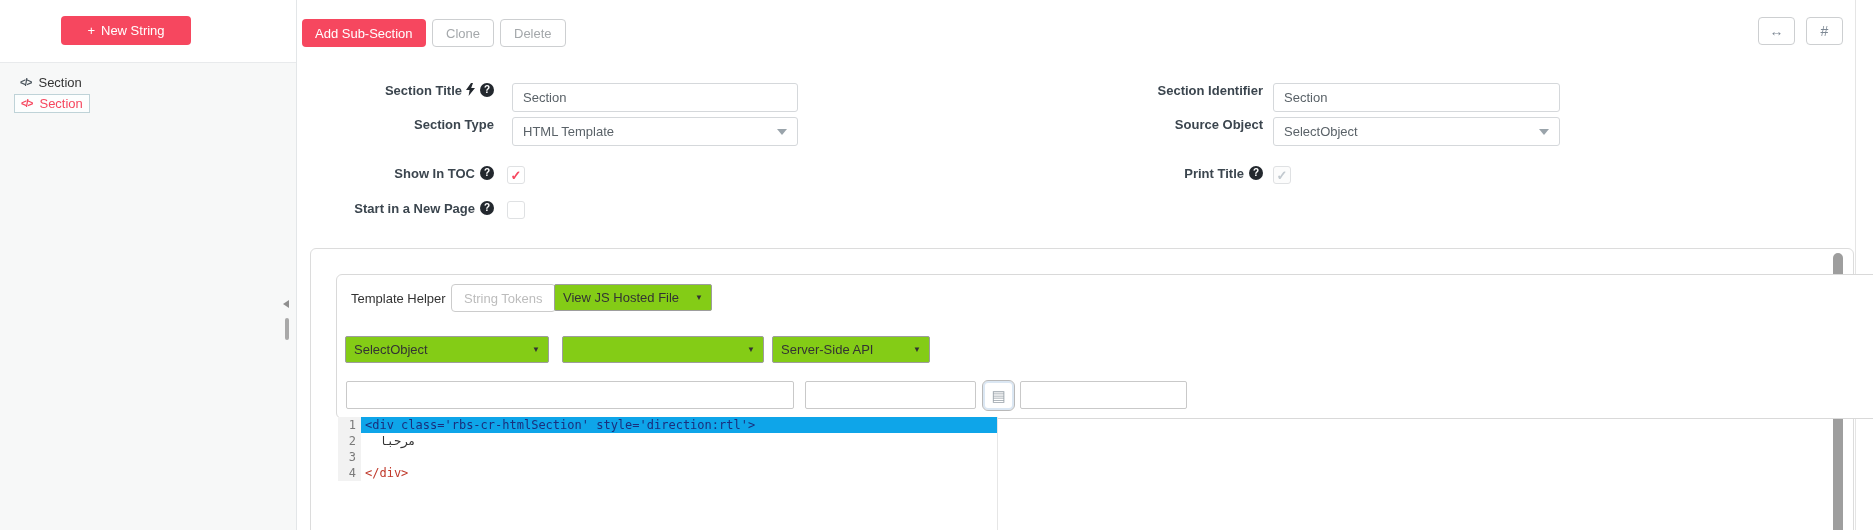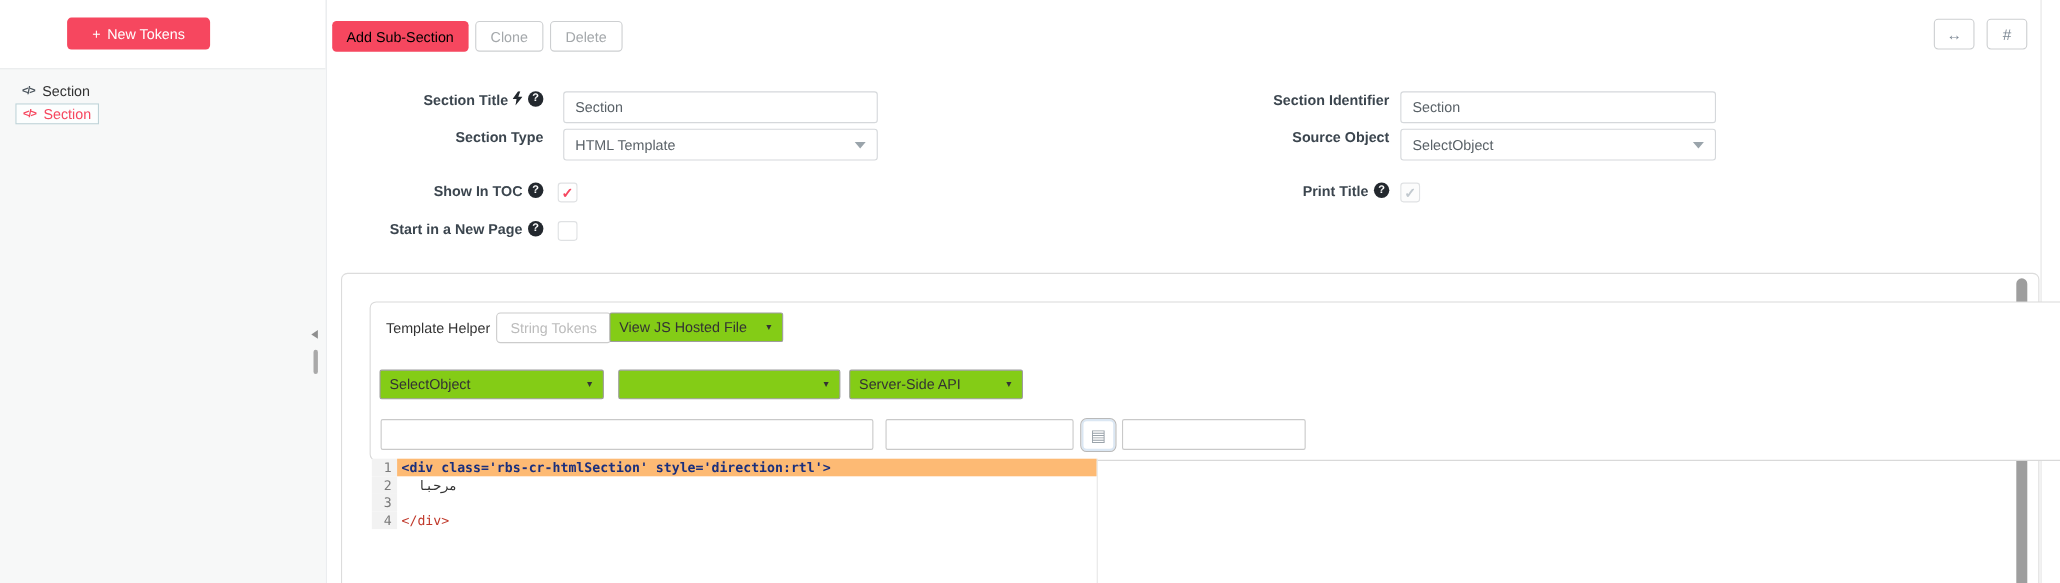--- a/index.html
+++ b/index.html
@@ -25,21 +25,21 @@
   .tree-sel .code-ic { color:#f6475f; }
 
   
   .handle-arrow { position:absolute; left:283px; top:300px; width:0; height:0;
     border-top:4px solid transparent; border-bottom:4px solid transparent;
     border-right:6px solid #8f8f8f; cursor:pointer; }
   .handle-bar { position:absolute; left:285px; top:318px; width:4px; height:22px;
     background:#a9a9a9; border-radius:2px; cursor:pointer; }
 
   
-  .btn-red { position:absolute; height:28px; background:#f6475f; color:#000000;
+  .btn-red { position:absolute; height:28px; background:#f6475f; color:#ffffff;
     border:none; border-radius:4px; font-size:13px; font-family:inherit;
     padding:0 13px; cursor:pointer; }
   .btn-ghost { position:absolute; height:28px; background:#fff; color:#a4a8ab;
     border:1px solid #cdcfd1; border-radius:4px; font-size:13px; font-family:inherit;
     padding:0 13px; cursor:pointer; }
   .btn-icon { position:absolute; width:37px; height:28px; background:#fff;
     border:1px solid #cdcfd1; border-radius:4px; color:#7d8894; font-size:14px;
     display:flex; align-items:center; justify-content:center; cursor:pointer; font-family:inherit; }
   .card-right-border { position:absolute; left:1855px; top:0; width:1px; height:530px; background:#e5e5e5; }
 
@@ -87,34 +87,34 @@
     cursor:pointer; box-shadow:0 0 0 2px #dbe7f3 inset; }
 
   
   .editor { position:absolute; left:27px; top:168px; width:659px; height:132px;
     font-family:"DejaVu Sans Mono", monospace; font-size:12px; line-height:16px; }
   .editor-right-border { position:absolute; left:686px; top:168px; width:1px; height:132px; background:#e6e6e6; }
   .eline { display:flex; height:16px; }
   .gut { width:23px; background:#f2f2f2; color:#7a7a7a; text-align:right;
     padding-right:5px; flex:0 0 23px; }
   .codecell { flex:1; white-space:pre; padding-left:4px; color:#333; }
-  .eline.active .codecell { background:#fdba74;font-weight:bold; }
+  .eline.active .codecell { background:#0ea5e9; }
   .codecell.tagline { color:#1a2f7d; }
   .codecell.closetag { color:#c0392b; }
 </style>
 </head>
 <body>
 
 <div class="page">
 
   <div class="sidebar">
     <div class="sidebar-tree-bg"></div>
     <button class="btn-new-section">
       <span>+</span>
-      <span>New Tokens</span>
+      <span>New String</span>
     </button>
     <div class="tree-item item1">
       <span class="code-ic">&lt;/&gt;</span>
       <span>Section</span>
     </div>
     <div class="tree-item item2">
       <span class="tree-sel">
         <span class="code-ic">&lt;/&gt;</span>
         <span>Section</span>
       </span>

